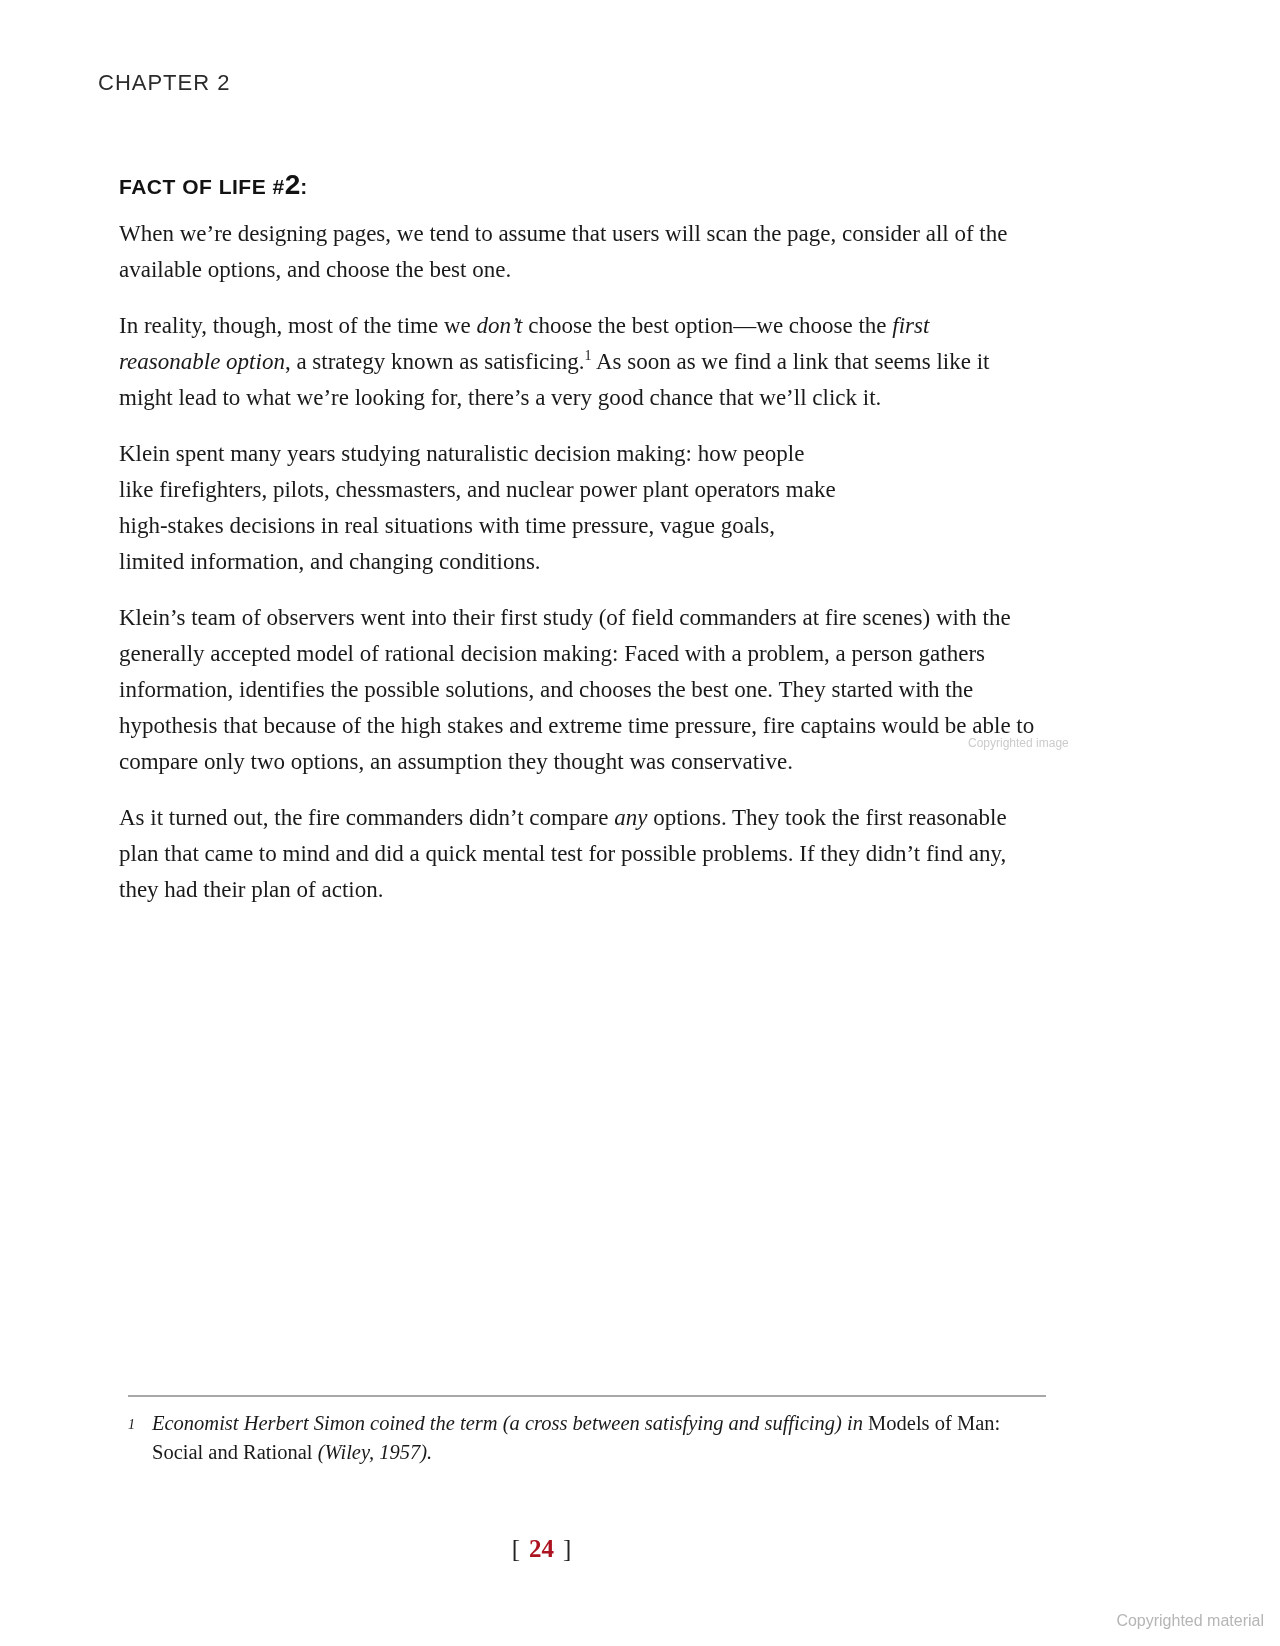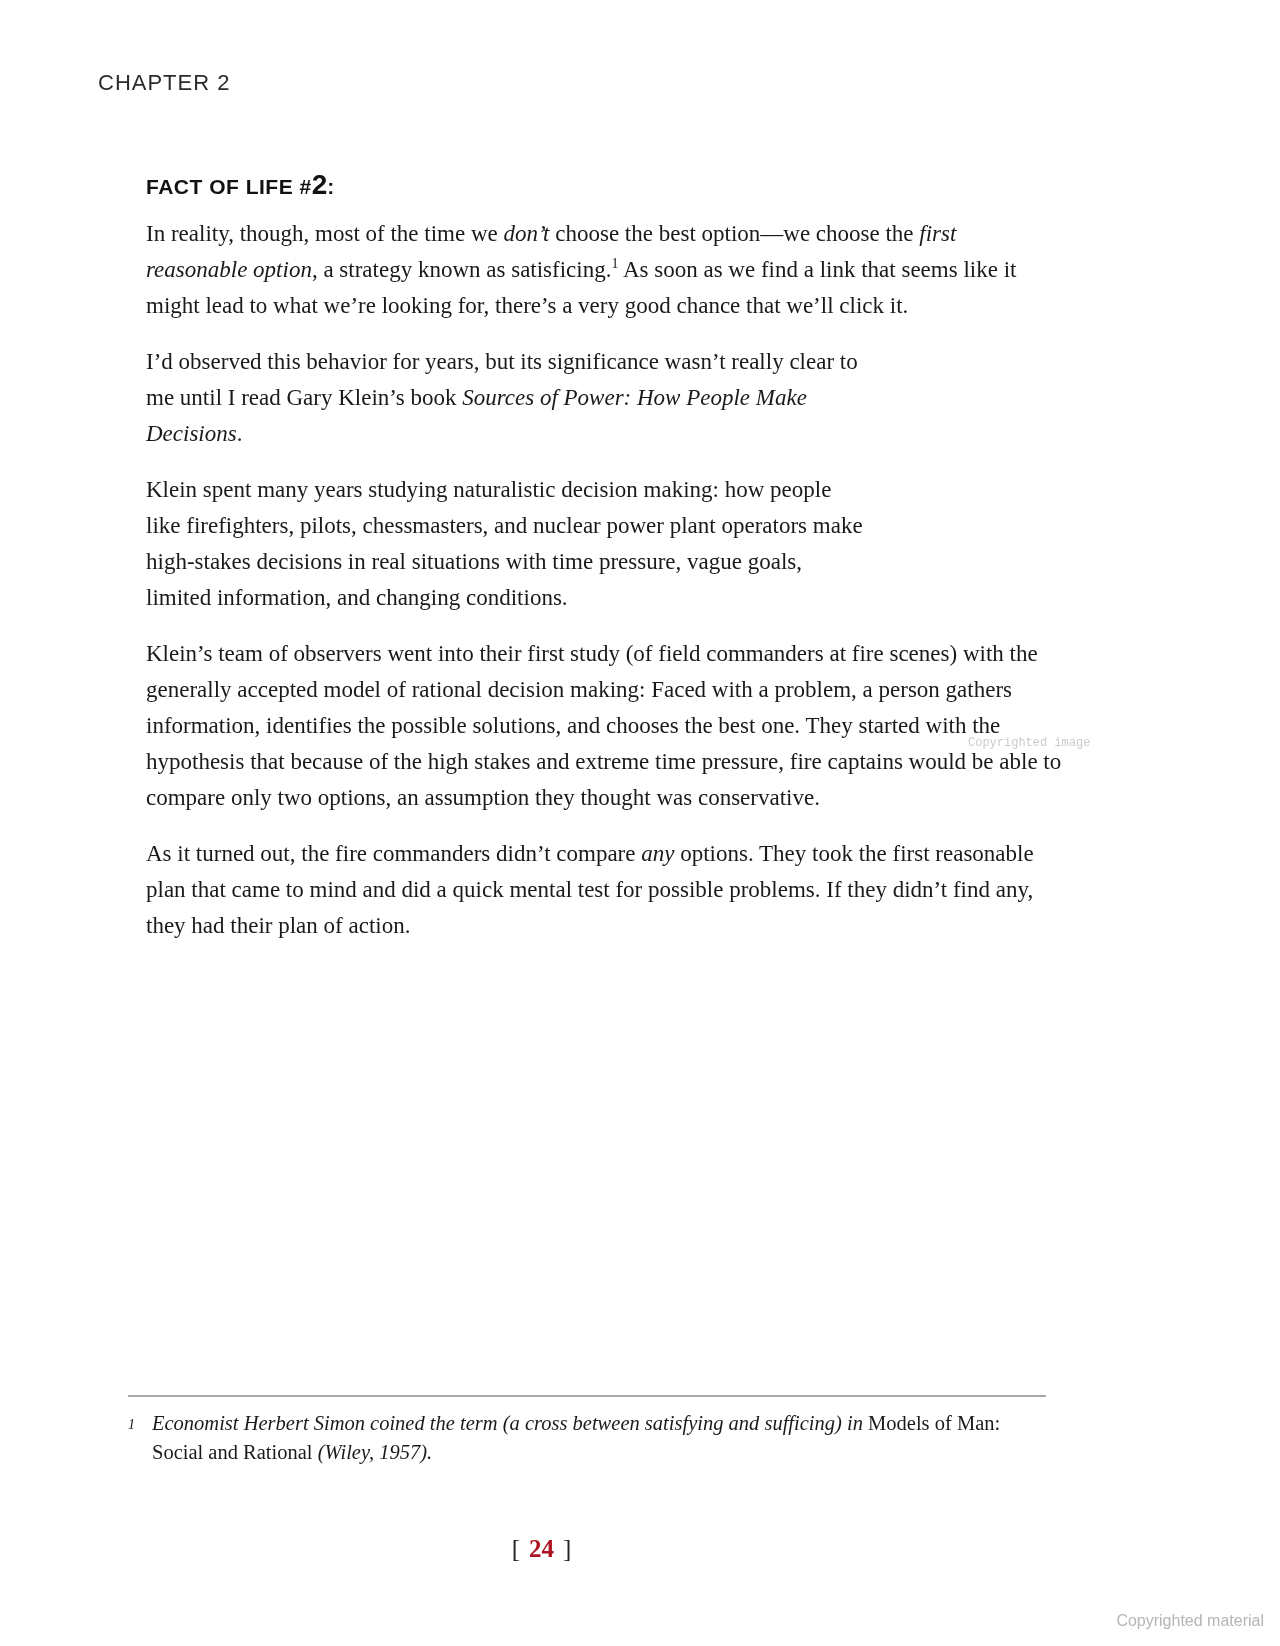--- a/index.html
+++ b/index.html
@@ -15,21 +15,21 @@
     position: absolute;
     left: 98px;
     top: 70px;
     font-family: "Liberation Sans", sans-serif;
     font-size: 22px;
     letter-spacing: 1px;
     color: #2b2b2b;
   }
   .column {
     position: absolute;
-    left: 146px;
+    left: 119px;
     top: 170px;
     width: 916px;
   }
   .kicker {
     font-family: "Liberation Sans", sans-serif;
     font-weight: 700;
     font-size: 21px;
     letter-spacing: 0.5px;
     color: #121212;
     line-height: 30px;
@@ -94,21 +94,21 @@
   }
   .folio .folio-number {
     color: var(--accent-red, #ac1220);
     font-weight: 700;
     margin: 0 9px;
   }
   .wm-image {
     position: absolute;
     left: 968px;
     top: 736px;
-    font-family: Liberation Mono, monospace;
+    font-family: Liberation Sans, sans-serif;
     font-size: 12px;
     color: var(--watermark-gray, #cbcbcb);
   }
   .wm-material {
     position: absolute;
     right: 16px;
     top: 1604px;
     font-family: "Liberation Sans", sans-serif;
     font-size: 16px;
     color: var(--material-gray, #b5b5b5);
@@ -125,22 +125,22 @@
   <div class="column">
 
     <div class="kicker">
       <span>FACT OF LIFE #</span><span class="kicker-number">2</span><span>:</span>
     </div>
 
     <div class="main-title">
     </div>
 
     <div id="body-paragraphs">
+        <div class="para"><span>When we’re designing pages, we tend to assume that users will scan the page, consider all of the available options, and choose the best one.</span></div>
         <div class="para"><span>In reality, though, most of the time we </span><span class="seg-italic">don’t</span><span> choose the best option—we choose the </span><span class="seg-italic">first reasonable option</span><span>, a strategy known as satisficing.</span><span class="seg-sup">1</span><span> As soon as we find a link that seems like it might lead to what we’re looking for, there’s a very good chance that we’ll click it.</span></div>
-        <div class="para narrow"><span>I’d observed this behavior for years, but its significance wasn’t really clear to me until I read Gary Klein’s book </span><span class="seg-italic">Sources of Power: How People Make Decisions</span><span>.</span></div>
         <div class="para narrow"><span>Klein spent many years studying naturalistic decision making: how people like firefighters, pilots, chessmasters, and nuclear power plant operators make high-stakes decisions in real situations with time pressure, vague goals, limited information, and changing conditions.</span></div>
         <div class="para"><span>Klein’s team of observers went into their first study (of field commanders at fire scenes) with the generally accepted model of rational decision making: Faced with a problem, a person gathers information, identifies the possible solutions, and chooses the best one. They started with the hypothesis that because of the high stakes and extreme time pressure, fire captains would be able to compare only two options, an assumption they thought was conservative.</span></div>
         <div class="para"><span>As it turned out, the fire commanders didn’t compare </span><span class="seg-italic">any</span><span> options. They took the first reasonable plan that came to mind and did a quick mental test for possible problems. If they didn’t find any, they had their plan of action.</span></div>
       </div>
 
   </div>
 
   <div class="wm-image">Copyrighted image</div>
 
   <div class="footnote">

